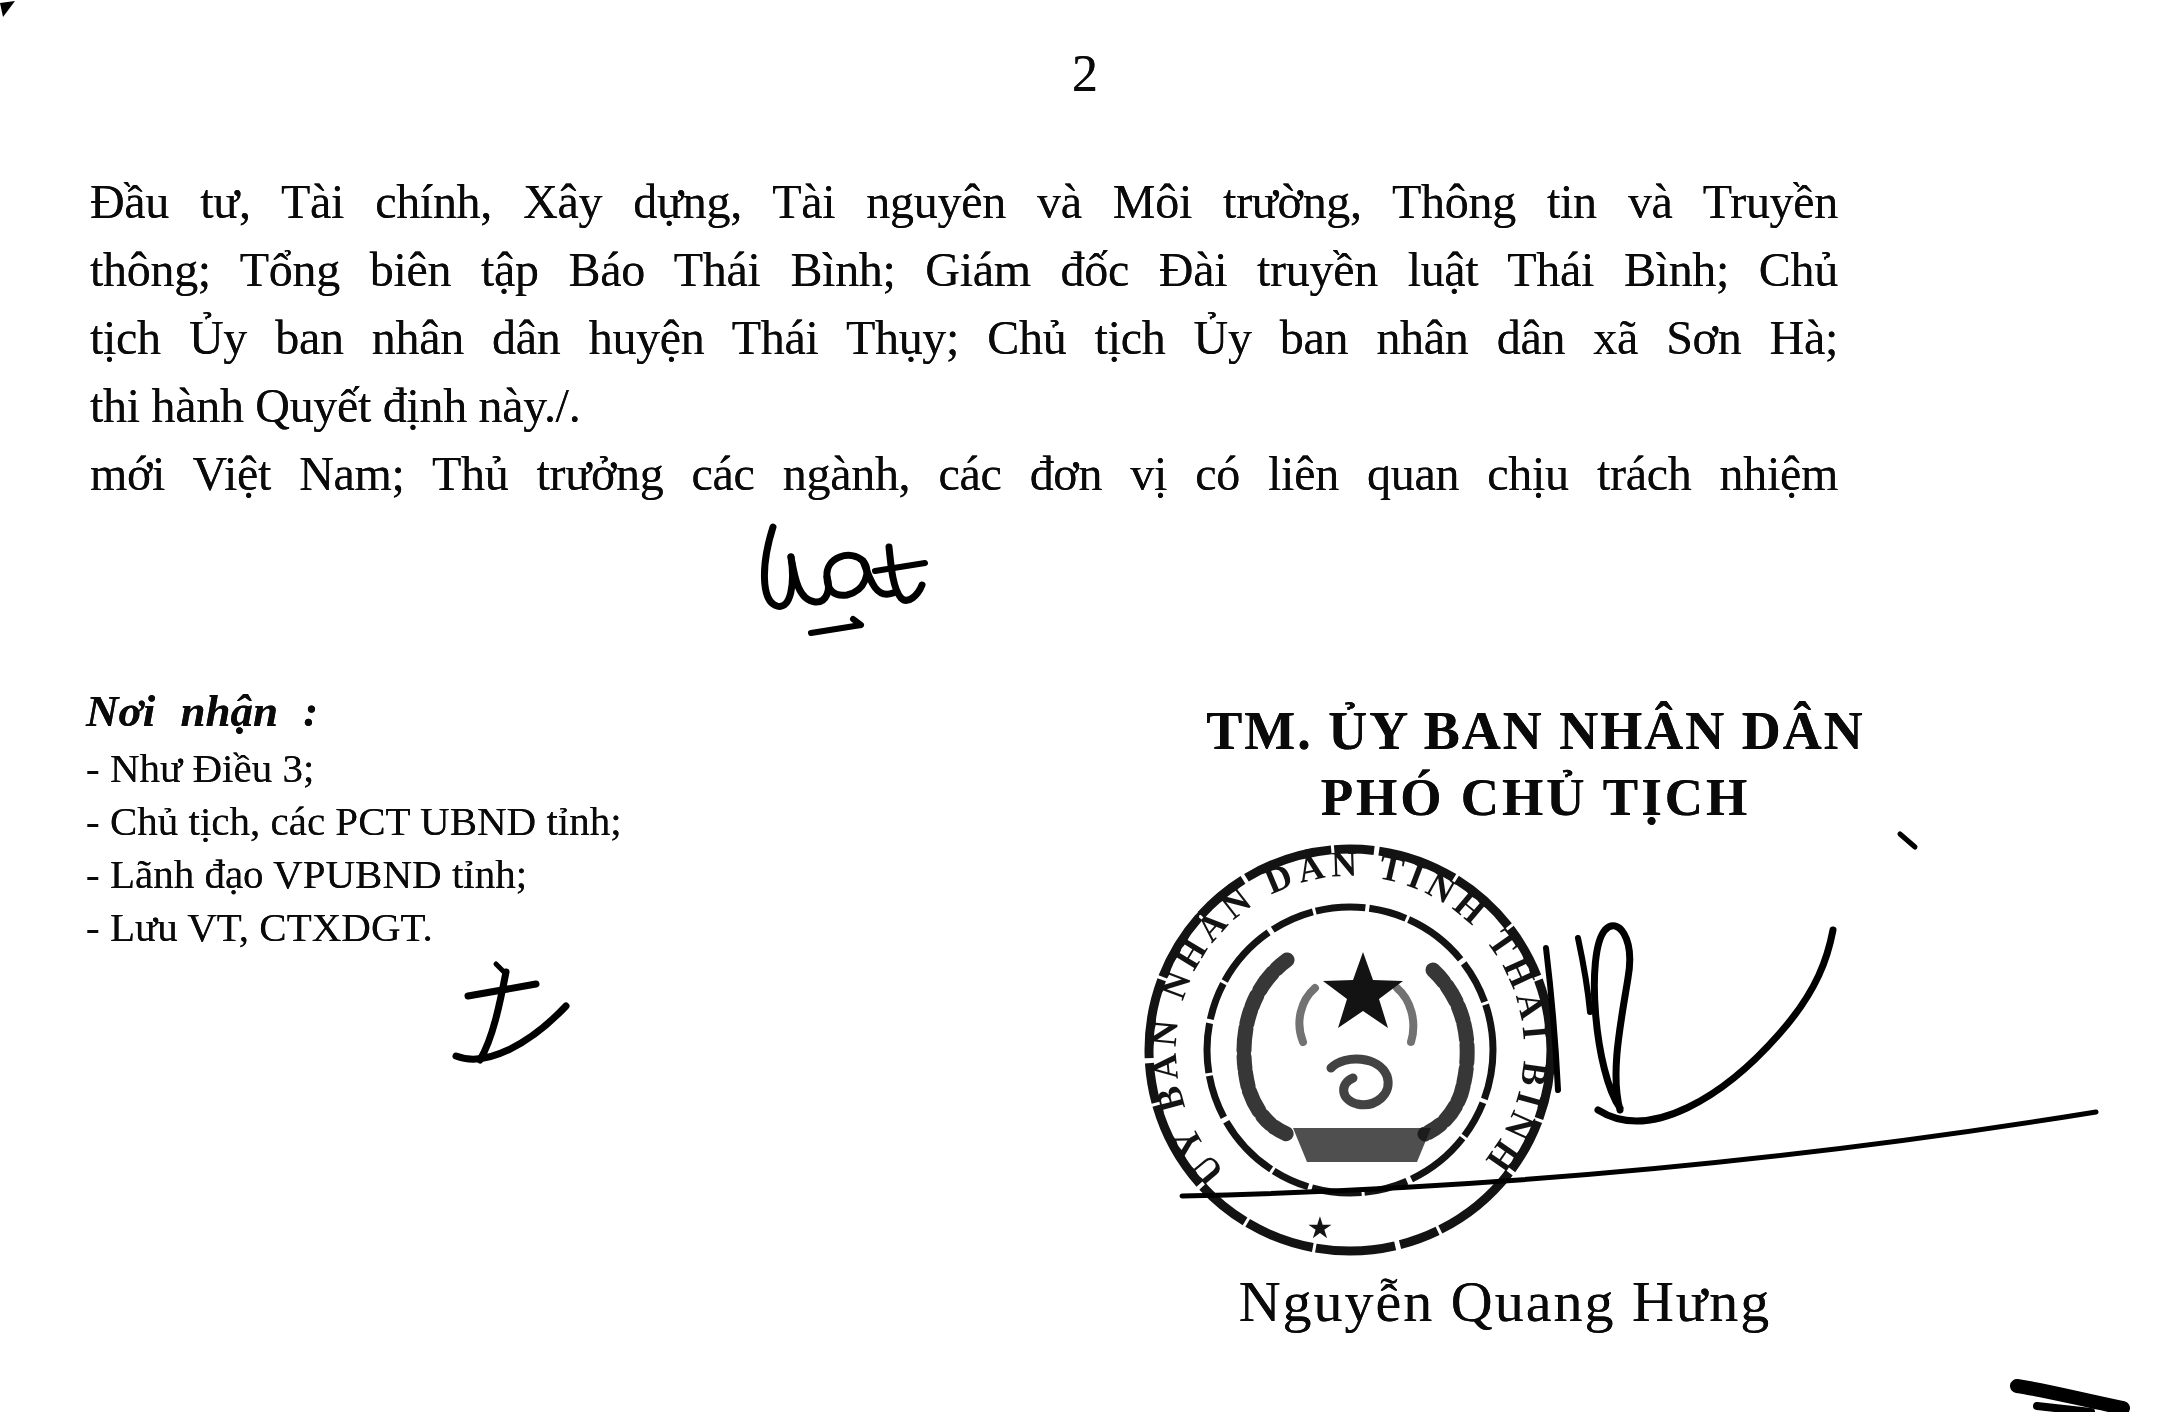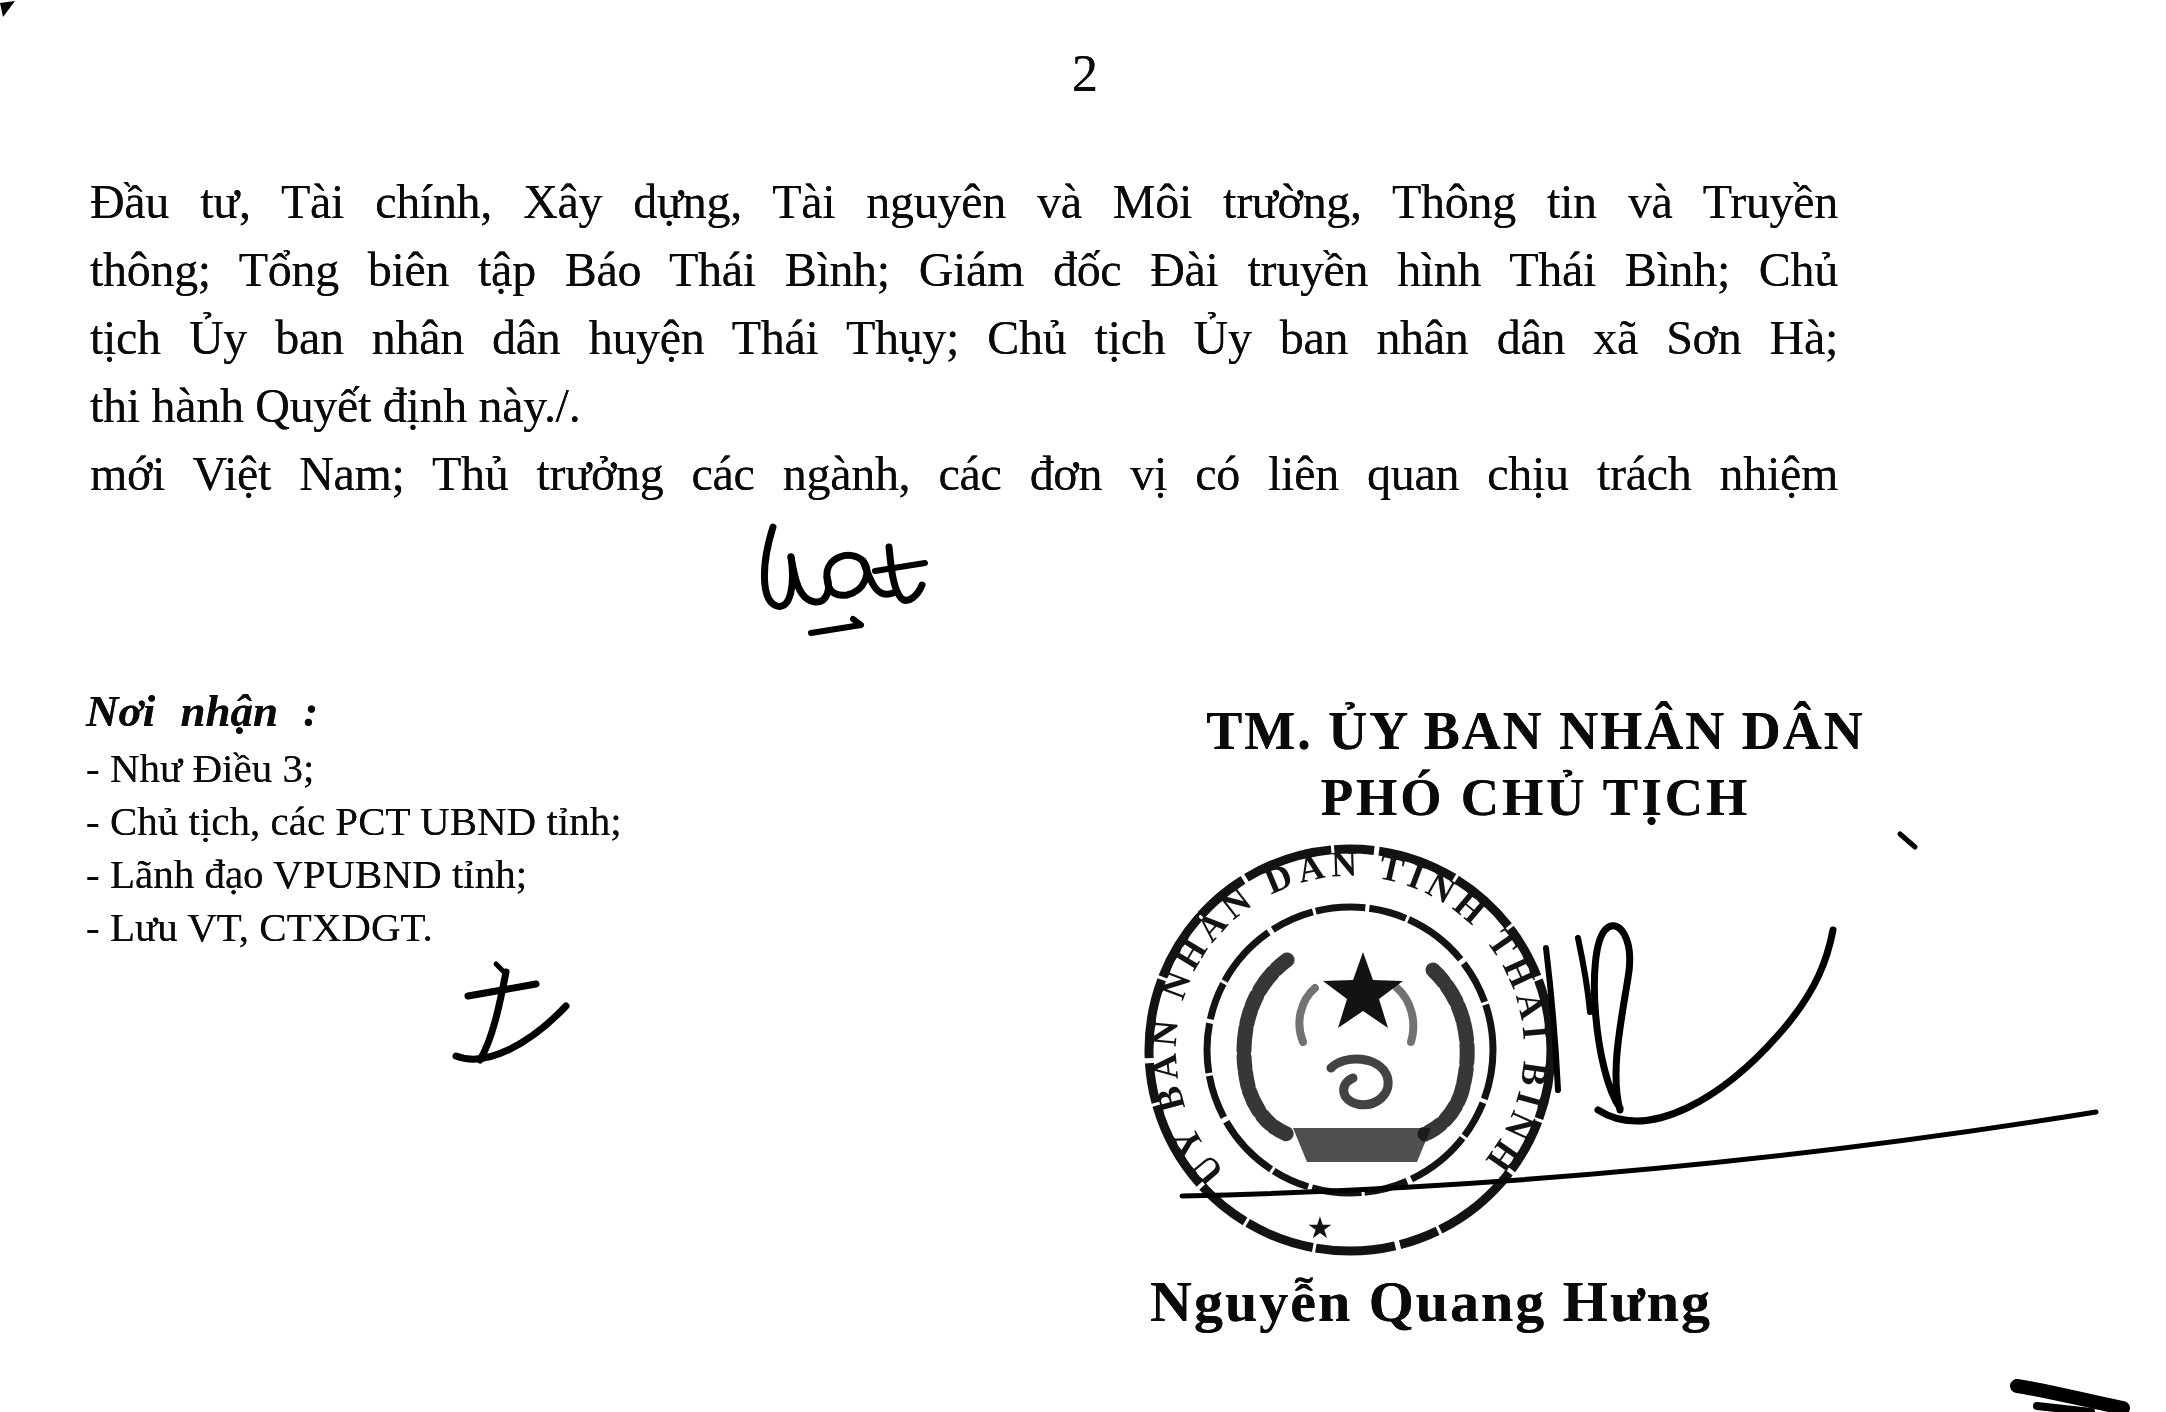--- a/index.html
+++ b/index.html
@@ -20,36 +20,36 @@
   }
   .para-last{text-align-last:left;}
   
   .recipients{left:86px;top:680px;z-index:3;}
   .recipients-heading{font-size:45px;font-weight:bold;font-style:italic;word-spacing:14px;height:62px;line-height:62px;}
   .recipient-item{font-size:41px;line-height:53px;}
   
   .sig-block{left:1128px;top:698px;width:815px;text-align:center;z-index:2;}
   .sig-line1{font-size:54px;font-weight:bold;letter-spacing:2px;height:66px;line-height:66px;}
   .sig-line2,.sig-line3{font-size:53px;font-weight:bold;letter-spacing:3px;height:66px;line-height:66px;}
-  .signer-name{left:1150px;top:1268px;width:710px;font-size:58px;font-weight:bold;letter-spacing:2px;z-index:2;}
+  .signer-name{left:1150px;top:1268px;width:710px;text-align:center;font-size:58px;font-weight:normal;letter-spacing:2px;z-index:2;}
   svg{position:absolute;overflow:visible;}
   .stroke{stroke:#000;fill:none;stroke-linecap:round;stroke-linejoin:round;}
 </style>
 </head>
 <body>
 
 <svg class="abs" style="left:0;top:0;width:20px;height:20px;">
   <path d="M 0,3 L 15,1 L 3,17 Z" fill="#000"></path>
 </svg>
 
 <div class="abs ink page-number">2</div>
 
 <div class="abs ink paragraph">
   <div class="para-line">Đầu tư, Tài chính, Xây dựng, Tài nguyên và Môi trường, Thông tin và Truyền</div>
-  <div class="para-line">thông; Tổng biên tập Báo Thái Bình; Giám đốc Đài truyền hình Thái Bình; Chủ</div>
+  <div class="para-line">thông; Tổng biên tập Báo Thái Bình; Giám đốc Đài truyền luật Thái Bình; Chủ</div>
   <div class="para-line">tịch Ủy ban nhân dân huyện Thái Thụy; Chủ tịch Ủy ban nhân dân xã Sơn Hà;</div>
   <div class="para-line para-last">thi hành Quyết định này./.</div>
   <div class="para-line">mới Việt Nam; Thủ trưởng các ngành, các đơn vị có liên quan chịu trách nhiệm</div>
 </div>
 
 <svg class="abs" style="left:755px;top:505px;width:210px;height:150px;z-index:4;">
   <path class="stroke" stroke-width="7" d="M 18,22 C 6,60 6,96 22,101 C 36,105 40,78 36,52"></path>
   <path class="stroke" stroke-width="7" d="M 36,52 C 40,75 44,95 60,97 C 72,98 76,84 72,72"></path>
   <path class="stroke" stroke-width="7" d="M 72,72 C 70,52 96,44 108,56 C 117,66 110,86 92,90 C 78,92 72,84 72,72"></path>
   <path class="stroke" stroke-width="7" d="M 108,56 C 116,78 122,94 138,88"></path>

